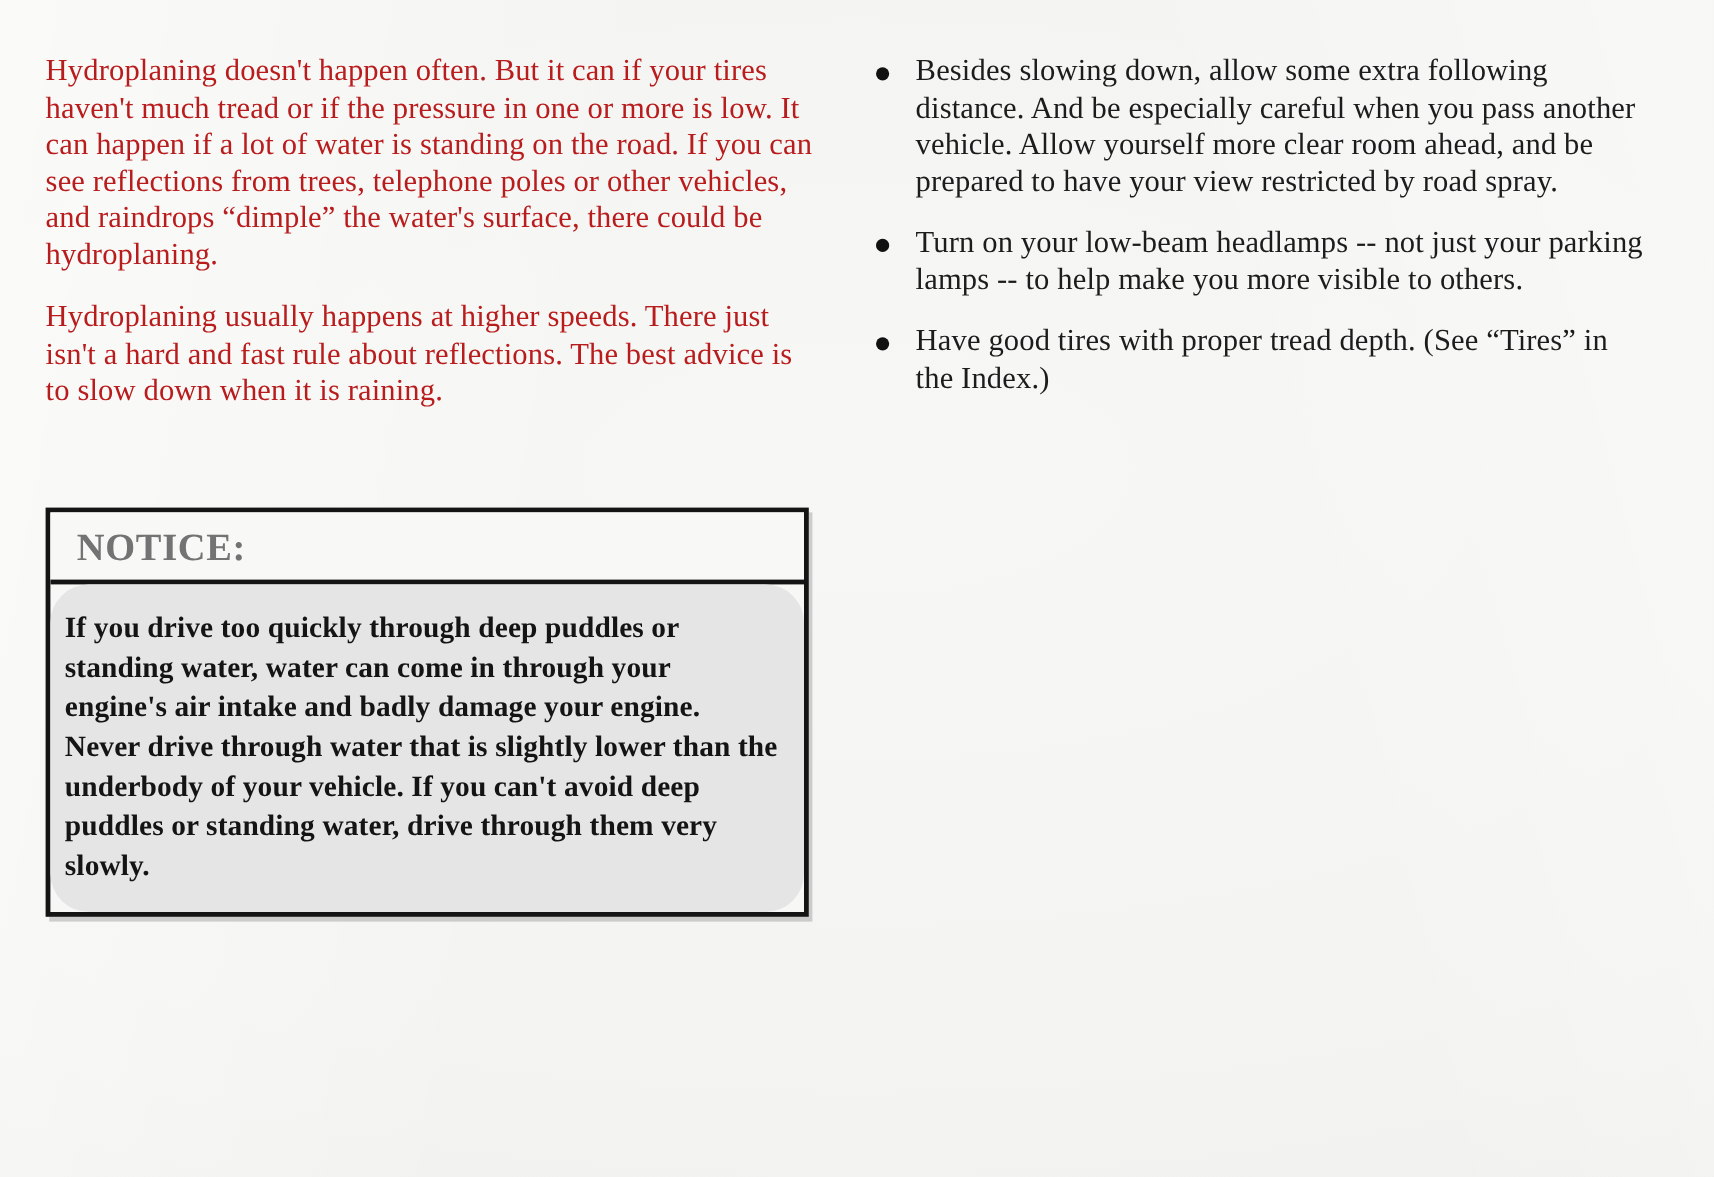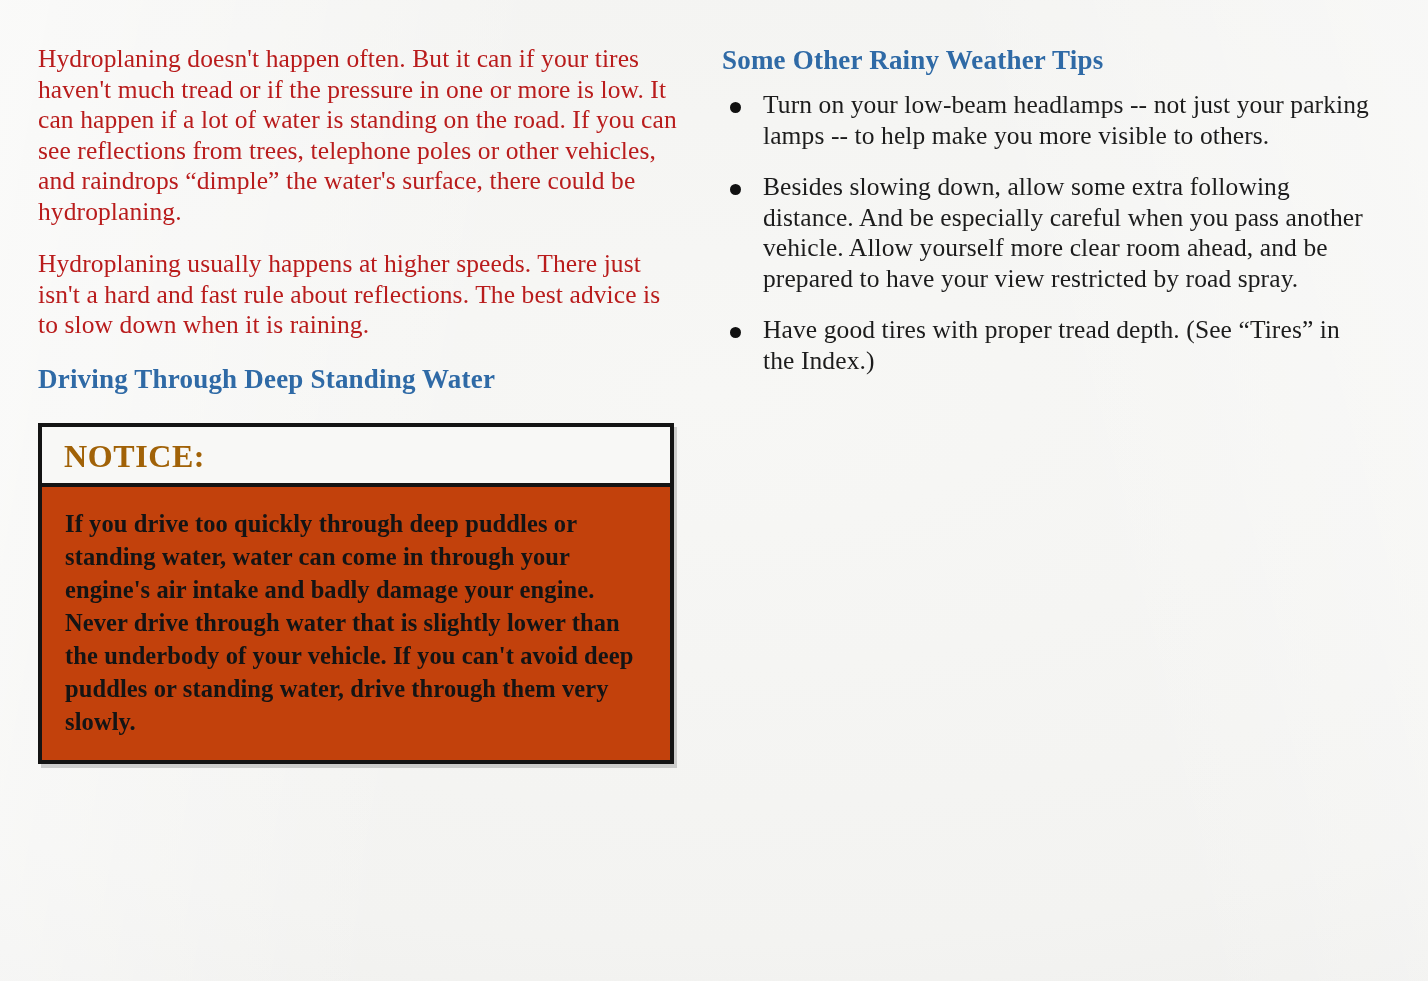--- a/index.html
+++ b/index.html
@@ -81,27 +81,28 @@
   .notice-header {
     padding: 10px 0 8px 22px;
     border-bottom: 4px solid #141414;
     background: #f8f8f6;
   }
   .notice-title {
     font-size: 32px;
     line-height: 38px;
     font-weight: bold;
     letter-spacing: 0.6px;
-    color: #a16207;
+    color: #737373;
     font-family: "Liberation Serif", "DejaVu Serif", serif;
     text-align: right;
   }
   .notice-body {
-    padding: 20px 22px 22px 23px;
-    background: #c2410c;
+    padding: 20px 22px 22px 12px;
+    background: #e5e5e5;
+    border-radius: 32px;
   }
   .notice-text {
     margin: 0;
     font-size: 24.5px;
     line-height: 33px;
     font-weight: bold;
     color: #141414;
     letter-spacing: 0.1px;
   }
 
@@ -142,42 +143,40 @@
 </head>
 <body>
 
 <div class="page-surface"></div>
 
 <div class="columns">
 
   <div class="col-left">
     <p class="body-para">Hydroplaning doesn't happen often. But it can if your tires haven't much tread or if the pressure in one or more is low. It can happen if a lot of water is standing on the road. If you can see reflections from trees, telephone poles or other vehicles, and raindrops “dimple” the water's surface, there could be hydroplaning.</p>
     <p class="body-para">Hydroplaning usually happens at higher speeds. There just isn't a hard and fast rule about reflections. The best advice is to slow down when it is raining.</p>
-    <h2 class="section-heading">Driving Through Deep Standing Water</h2>
   </div>
 
   <div class="notice-box">
     <div class="notice-header">
       <span class="notice-title">NOTICE:</span>
     </div>
     <div class="notice-body">
       <p class="notice-text">If you drive too quickly through deep puddles or standing water, water can come in through your engine's air intake and badly damage your engine. Never drive through water that is slightly lower than the underbody of your vehicle. If you can't avoid deep puddles or standing water, drive through them very slowly.</p>
     </div>
   </div>
 
   <div class="col-right">
-    <h2 class="section-heading right-head">Some Other Rainy Weather Tips</h2>
     <ul class="tips-list">
       <li class="tip-item">
         <span class="bullet-dot"></span>
-        <span>Turn on your low-beam headlamps -- not just your parking lamps -- to help make you more visible to others.</span>
+        <span>Besides slowing down, allow some extra following distance. And be especially careful when you pass another vehicle. Allow yourself more clear room ahead, and be prepared to have your view restricted by road spray.</span>
       </li>
       <li class="tip-item">
         <span class="bullet-dot"></span>
-        <span>Besides slowing down, allow some extra following distance. And be especially careful when you pass another vehicle. Allow yourself more clear room ahead, and be prepared to have your view restricted by road spray.</span>
+        <span>Turn on your low-beam headlamps -- not just your parking lamps -- to help make you more visible to others.</span>
       </li>
       <li class="tip-item">
         <span class="bullet-dot"></span>
         <span>Have good tires with proper tread depth. (See “Tires” in the Index.)</span>
       </li>
     </ul>
   </div>
 
 </div>
 

